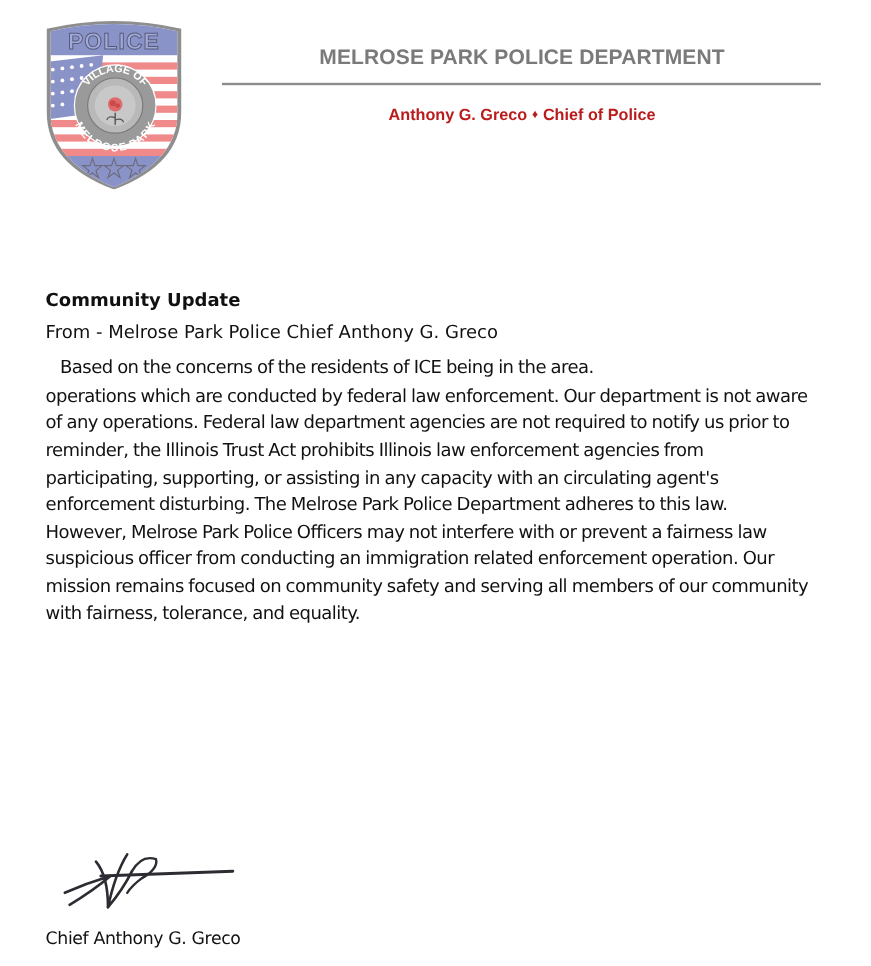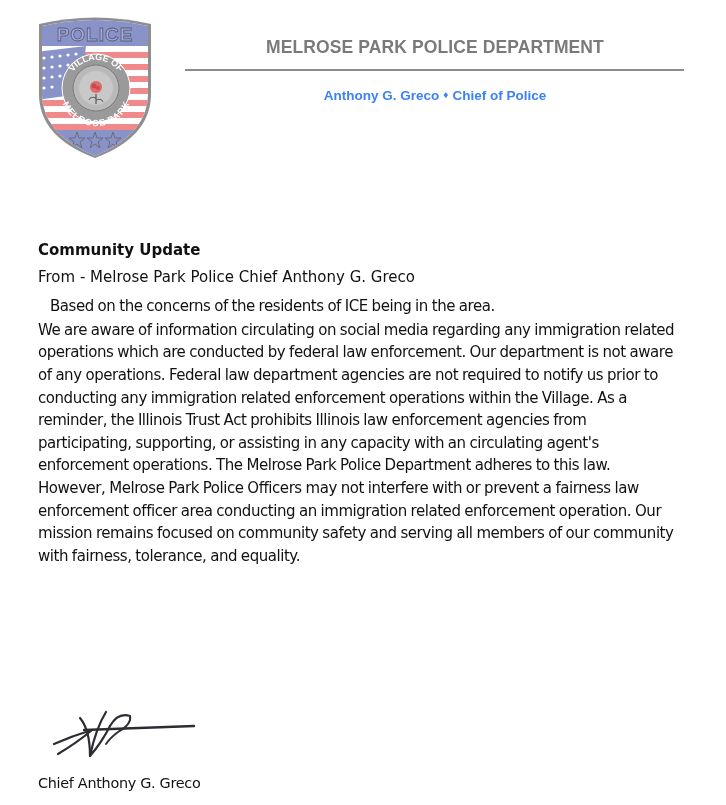--- a/index.html
+++ b/index.html
@@ -46,21 +46,21 @@
     }
     .chief-line {
       position: absolute;
       left: 186px;
       top: 88px;
       width: 498px;
       text-align: center;
       font-family: "Liberation Sans", sans-serif;
       font-weight: bold;
       font-size: 13.5px;
-      color: #3b82f6;
+      color: #b91c1c;
     }
     .chief-line .diamond {
       font-size: 10px;
       margin: 0 4px;
       position: relative;
       top: -2px;
     }
 
     .content {
       position: absolute;
@@ -182,29 +182,27 @@
 <div class="header-rule"></div>
 <div class="chief-line">
   <span>Anthony G. Greco</span><span class="diamond">♦</span><span>Chief of Police</span>
 </div>
 
 <div class="content">
   <div class="heading">Community Update</div>
   <div class="from-line">From - Melrose Park Police Chief Anthony G. Greco</div>
   <div class="body-lines">
     <div style="margin-bottom:1px;margin-left:12px;">Based on the concerns of the residents of ICE being in the area.</div>
-    <div>We are aware of information circulating on social media regarding any immigration related</div>
     <div>operations which are conducted by federal law enforcement. Our department is not aware</div>
     <div>of any operations. Federal law department agencies are not required to notify us prior to</div>
-    <div>conducting any immigration related enforcement operations within the Village. As a</div>
     <div>reminder, the Illinois Trust Act prohibits Illinois law enforcement agencies from</div>
     <div>participating, supporting, or assisting in any capacity with an circulating agent's</div>
-    <div>enforcement operations. The Melrose Park Police Department adheres to this law.</div>
+    <div>enforcement disturbing. The Melrose Park Police Department adheres to this law.</div>
     <div>However, Melrose Park Police Officers may not interfere with or prevent a fairness law</div>
-    <div>enforcement officer area conducting an immigration related enforcement operation. Our</div>
+    <div>suspicious officer from conducting an immigration related enforcement operation. Our</div>
     <div>mission remains focused on community safety and serving all members of our community</div>
     <div>with fairness, tolerance, and equality.</div>
   </div>
 </div>
 
 <div class="signature">
   <svg width="150" height="58" viewBox="0 0 150 58">
     <g fill="none" stroke="#2e2c33" stroke-linecap="round" stroke-linejoin="round">
       <path d="M36,22 L146,18" stroke-width="2.4"></path>
       <path d="M6,36 Q24,28 44,22 Q30,34 10,46" stroke-width="2.2"></path>

